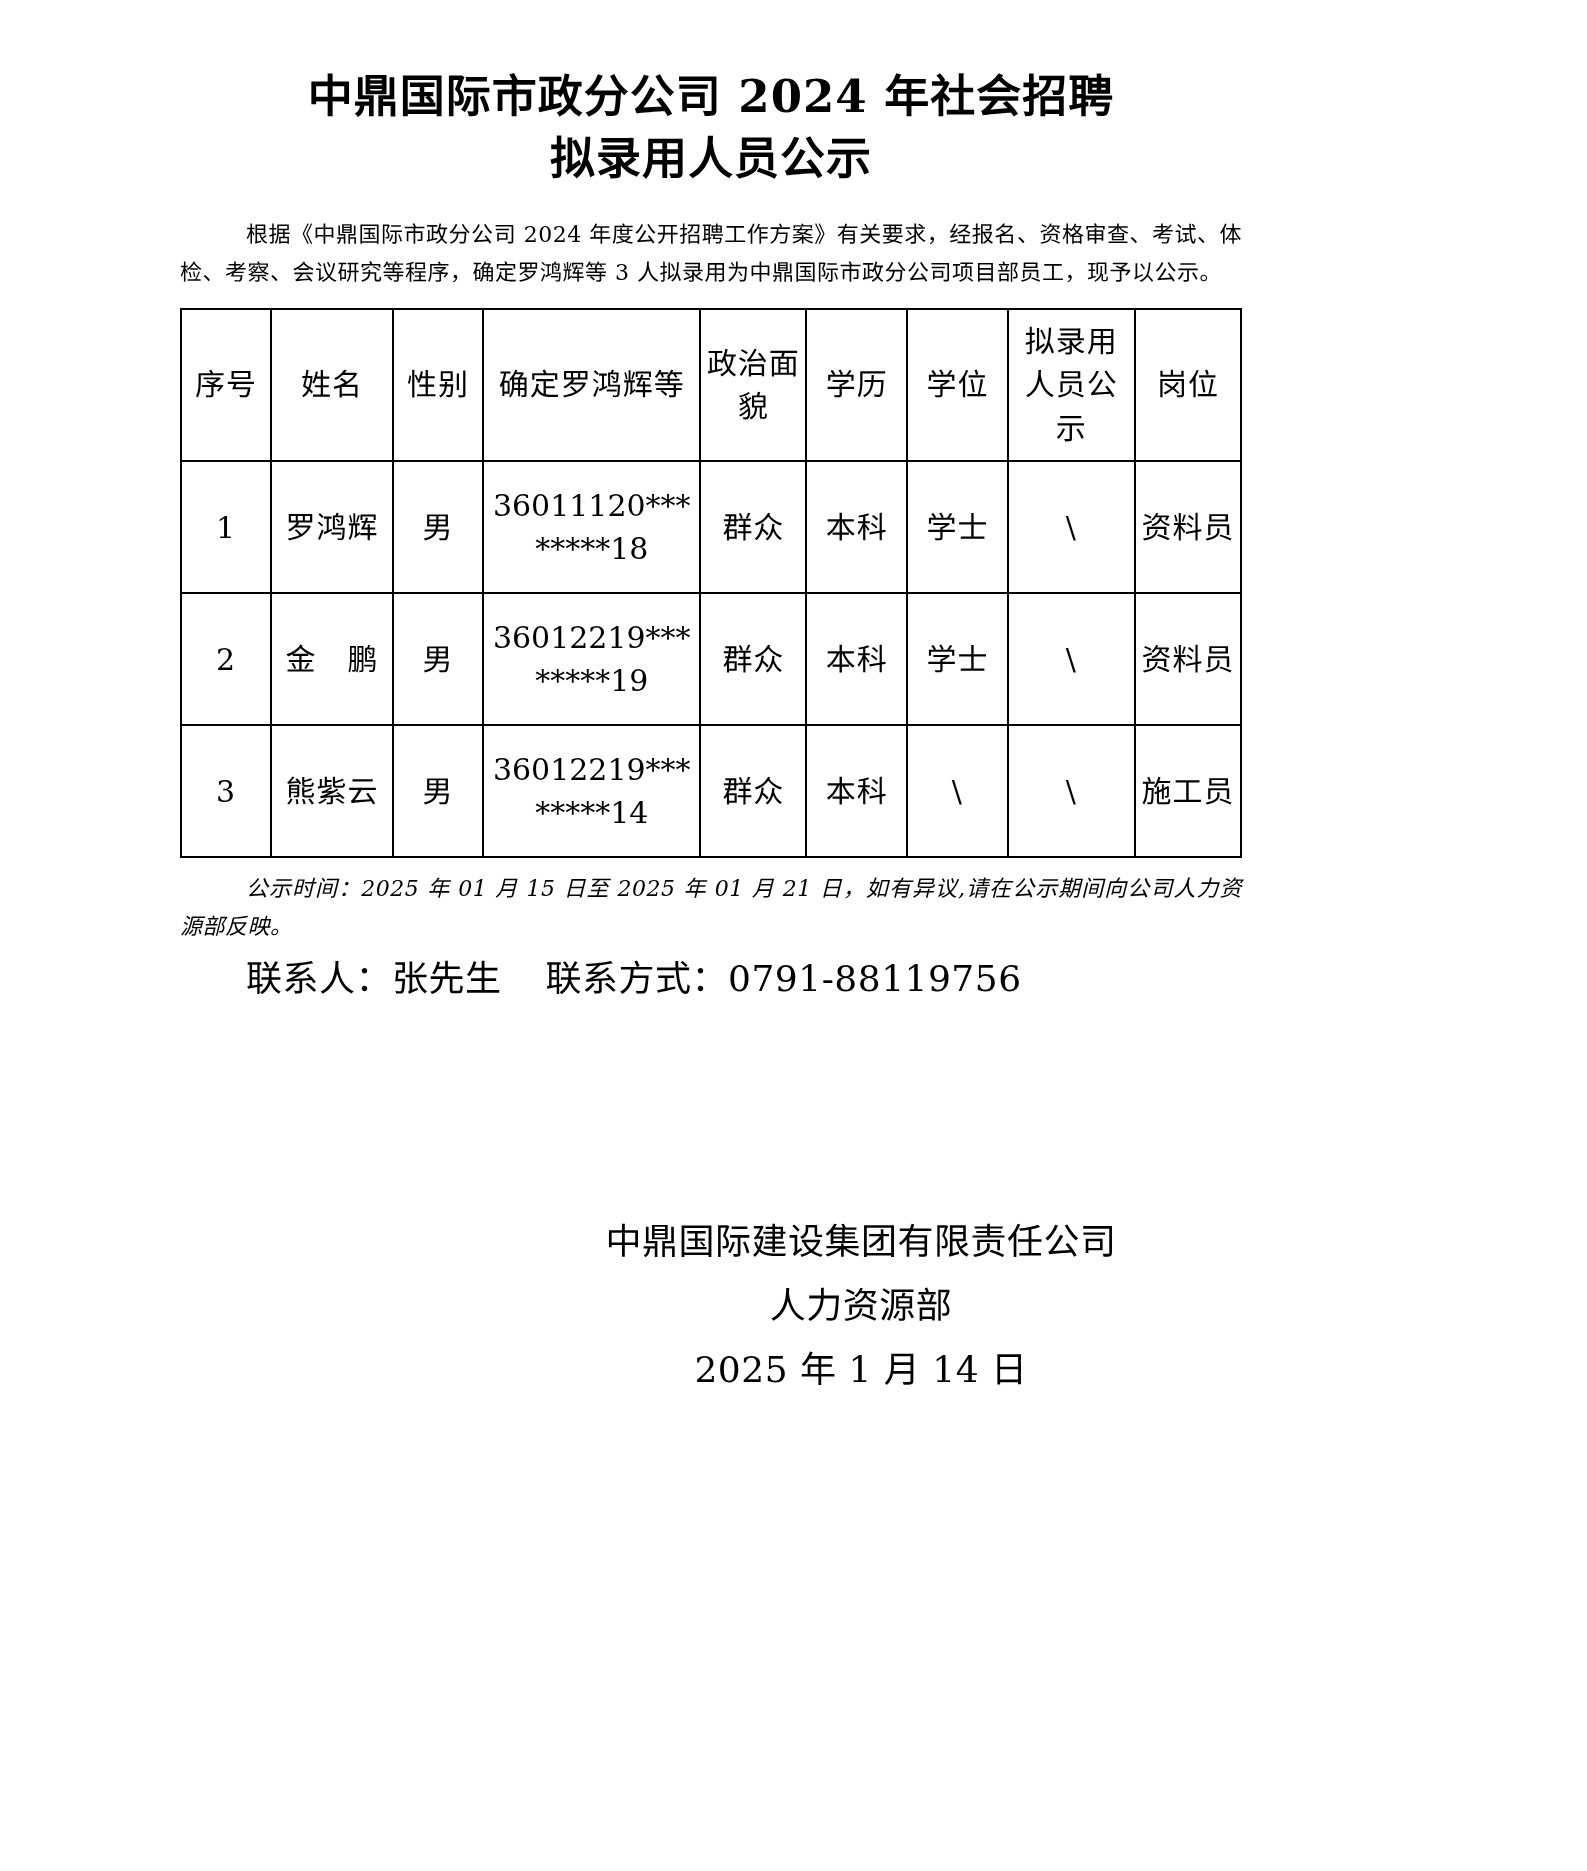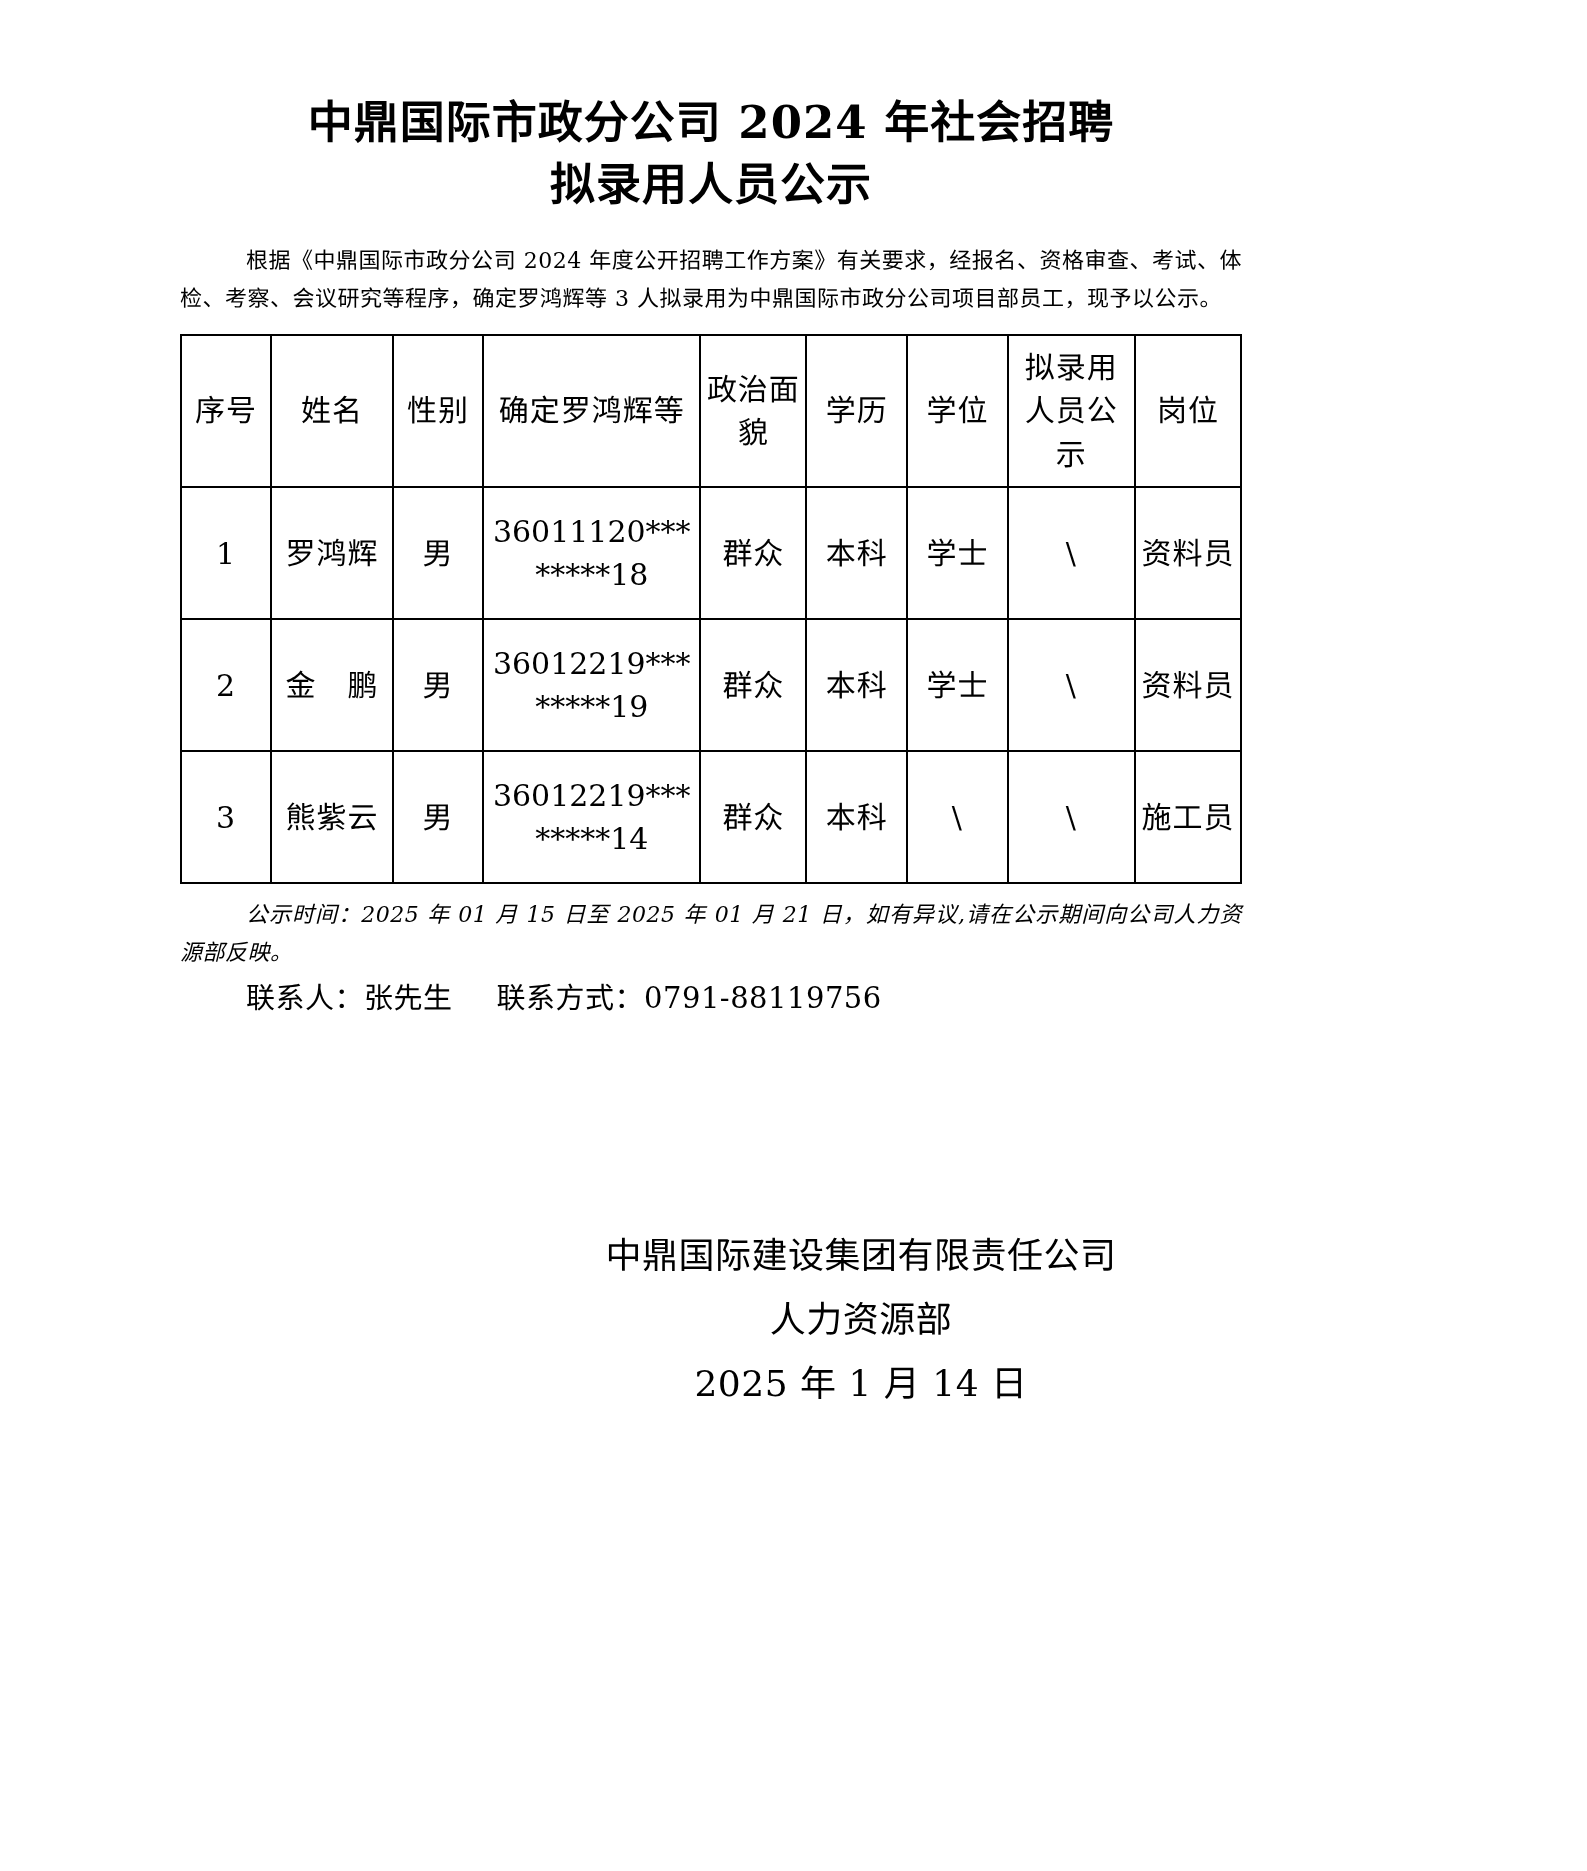--- a/index.html
+++ b/index.html
@@ -10,21 +10,21 @@
   body {
     width: 1587px;
     min-height: 1871px;
     font-family: "DejaVu Serif", "Liberation Serif", serif;
     color: #000000;
   }
   .page {
     width: 1417px;
     min-height: 1871px;
     box-sizing: border-box;
-    padding: 92px 175px 40px 180px;
+    padding: 66px 175px 40px 180px;
     position: relative;
   }
   .doc-title {
     text-align: center;
     font-weight: bold;
     font-size: 45px;
     line-height: 1.38;
     letter-spacing: 1px;
     margin: 0 0 26px 0;
   }
@@ -84,21 +84,21 @@
     padding-left: 14px;
   }
   .tail {
     margin-top: 12px;
   }
   .tail .para {
     margin-bottom: 2px;
     font-style: italic;
   }
   .contact-line {
-    font-size: 29px;
+    font-size: 36px;
     line-height: 1.72;
     text-indent: 66px;
     letter-spacing: 0.5px;
     margin: 0;
   }
   .gap-inline {
     display: inline-block;
     width: 44px;
   }
   .signature {

